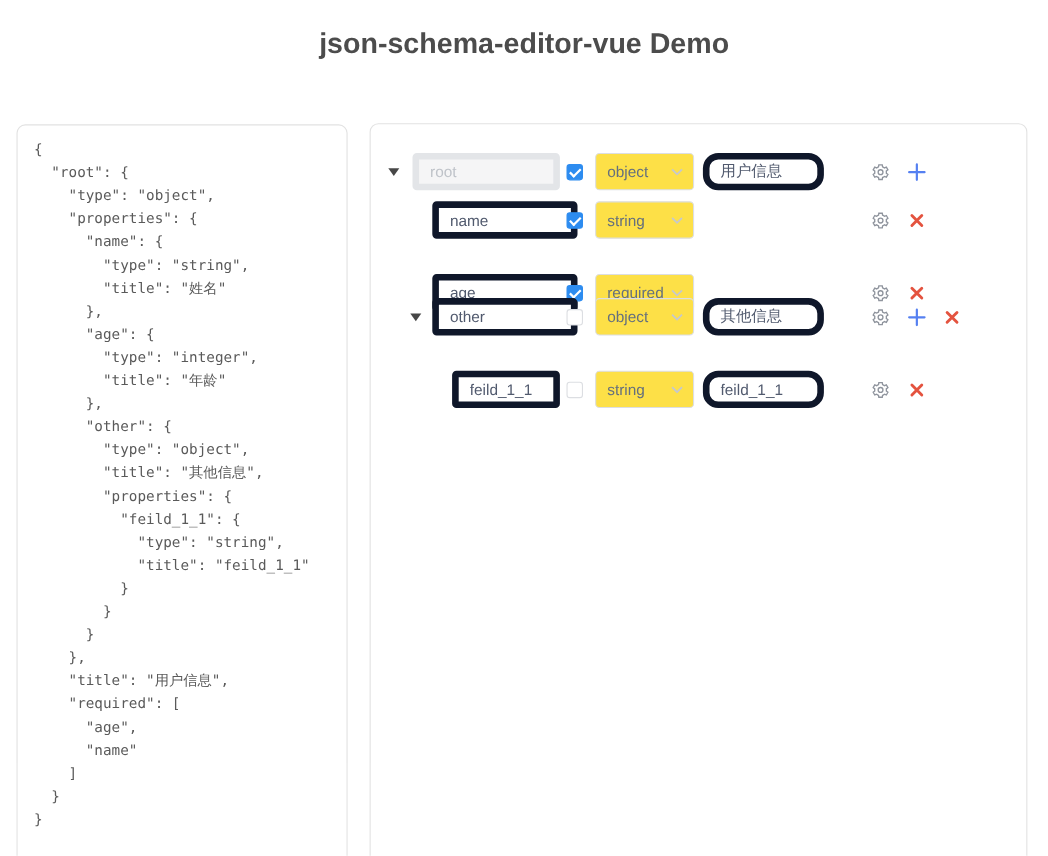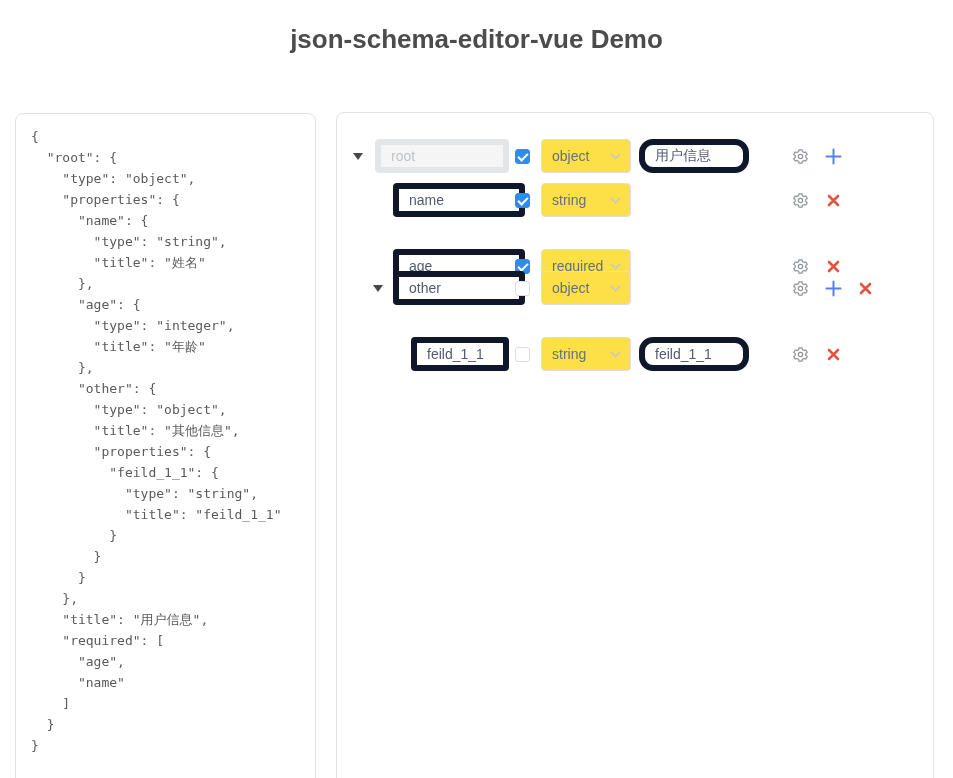--- a/index.html
+++ b/index.html
@@ -232,20 +232,21 @@
   <div class="row row3 lvl1">
     <span class="caret"></span>
     <input class="text-input name-input" value="other" style="">
     <span class="checkbox"></span>
     <div class="select">
       <span>object</span>
       <svg class="chevron" width="11" height="7" viewBox="0 0 11 7">
           <polyline points="1,1 5.5,5.5 10,1" fill="none" stroke="#c5c8ce" stroke-width="1.6"></polyline>
         </svg>
     </div>
+    <input class="text-input title-input" value="其他信息" style="">
     <span class="icon-btn gear-slot">
       <svg width="17" height="17" viewBox="0 0 24 24" fill="none" stroke="#8f949d" stroke-width="1.7">
           <circle cx="12" cy="12" r="3.1"></circle>
           <path d="M19.4 13.4c.05-.46.08-.93.08-1.4s-.03-.94-.08-1.4l2.05-1.57-2-3.46-2.42.98a7.9 7.9 0 0 0-2.42-1.4L14.2 2.6H9.8l-.41 2.55a7.9 7.9 0 0 0-2.42 1.4l-2.42-.98-2 3.46L4.6 10.6c-.05.46-.08.93-.08 1.4s.03.94.08 1.4l-2.05 1.57 2 3.46 2.42-.98a7.9 7.9 0 0 0 2.42 1.4l.41 2.55h4.4l.41-2.55a7.9 7.9 0 0 0 2.42-1.4l2.42.98 2-3.46-2.05-1.57z"></path>
         </svg>
     </span>
     <span class="icon-btn slot2">
       <svg width="17" height="17" viewBox="0 0 17 17">
           <path d="M8.5 1.5v14M1.5 8.5h14" stroke="#5580f1" stroke-width="2" stroke-linecap="round"></path>
         </svg>

